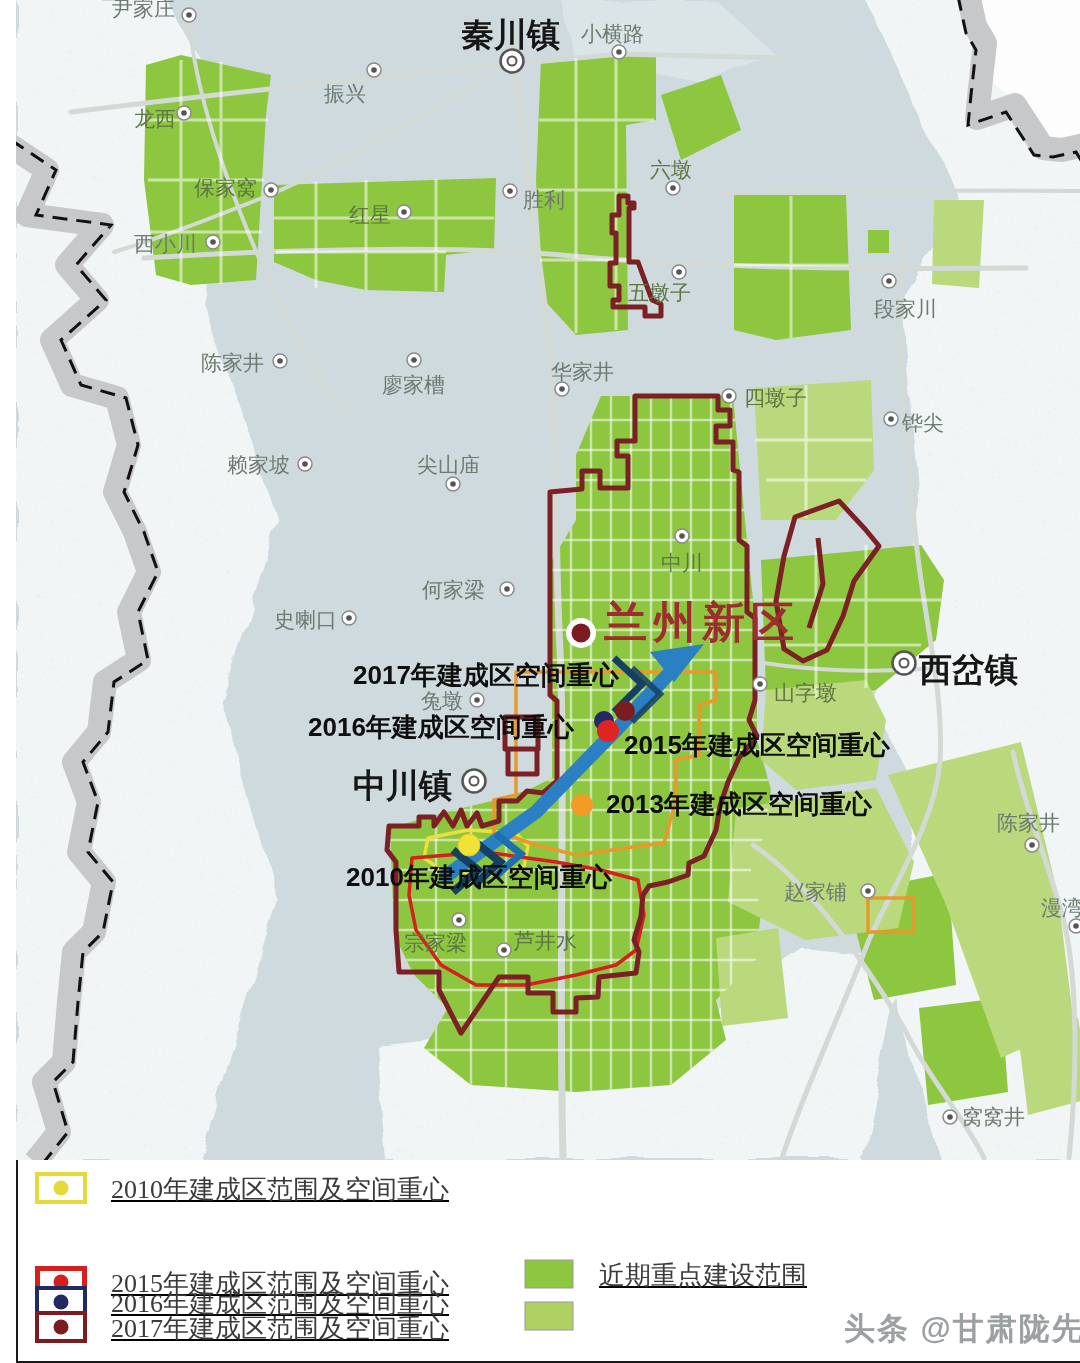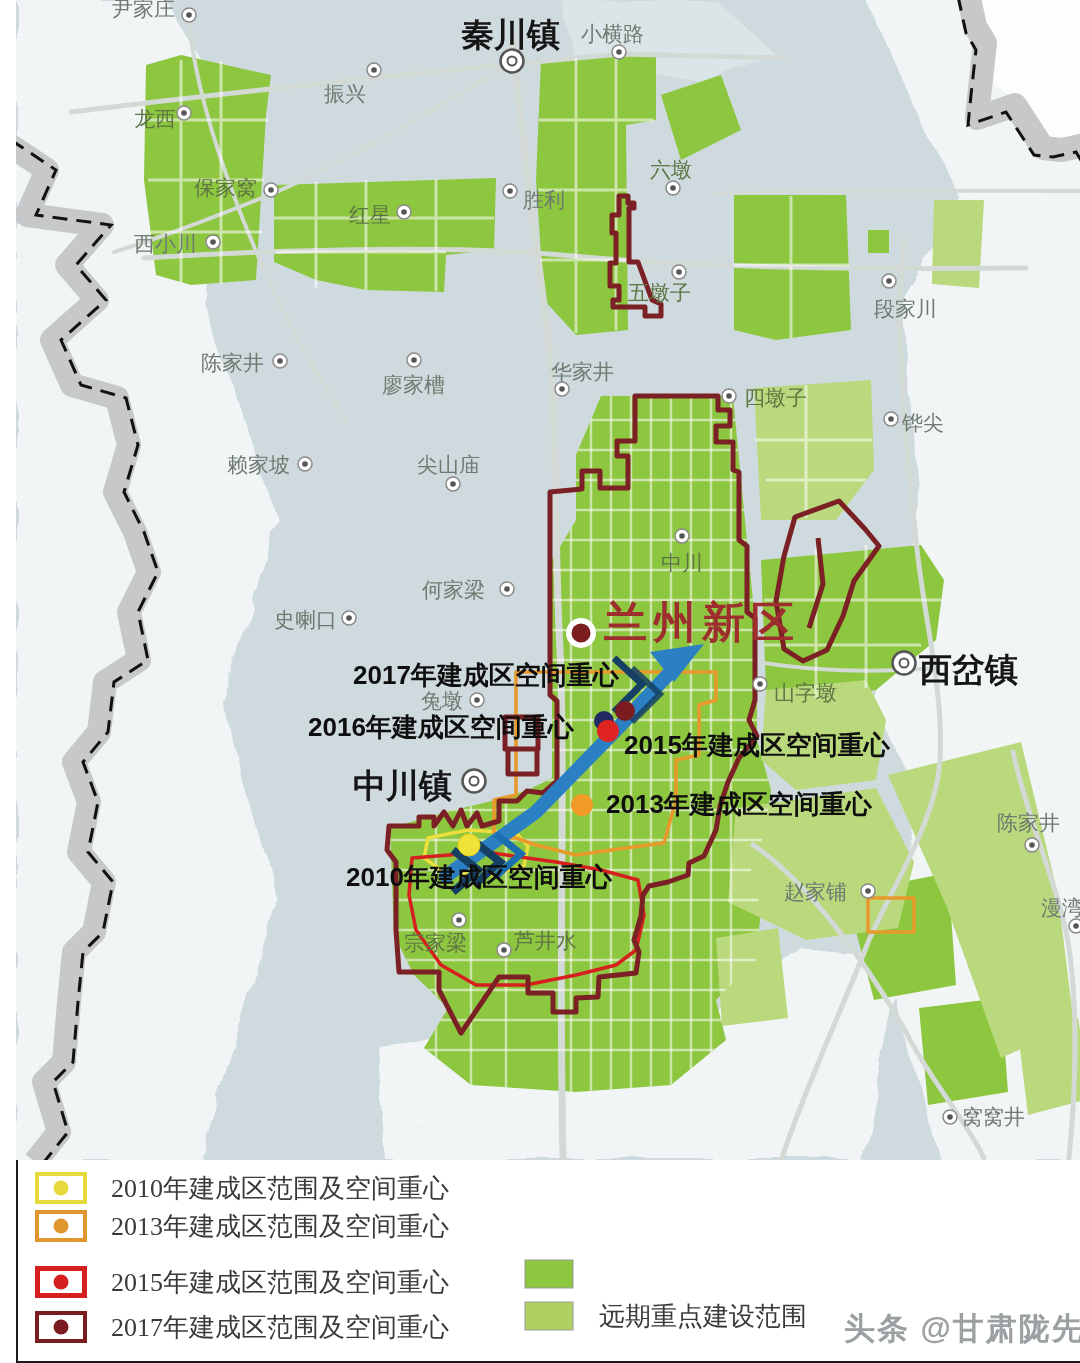--- a/index.html
+++ b/index.html
@@ -19,21 +19,21 @@
   .terrain{fill:var(--terrain);}
   .road{stroke:var(--road);fill:none;stroke-linecap:round;stroke-linejoin:round;}
   .grid{stroke:#ffffff;stroke-opacity:.55;fill:none;}
   .b17{stroke:var(--maroon);stroke-width:5;fill:none;stroke-linejoin:round;}
   .b15{stroke:var(--red15);stroke-width:3.5;fill:none;stroke-linejoin:round;}
   .b13{stroke:var(--orange13);stroke-width:3.5;fill:none;stroke-linejoin:round;}
   .b10{stroke:var(--yellow10);stroke-width:3.5;fill:none;stroke-linejoin:round;}
   
   .legend{position:absolute;left:0;top:1160px;width:1076px;height:201px;background:#fff;
           border-left:2px solid #1b1b1b;border-right:2px solid #1b1b1b;border-bottom:2px solid #1b1b1b;}
-  .lg-row{position:absolute;height:32px;display:flex;align-items:center;}
+  .lg-row{position:absolute;height:32px;display:flex;text-decoration:underline;}
   .lg-label{font-family:"Liberation Serif",serif;font-size:26px;color:#3a3a3a;margin-left:24px;white-space:nowrap;}
   .wm{position:absolute;left:826px;top:148px;font-family:"Liberation Sans",sans-serif;font-weight:bold;
       font-size:31px;color:#9ba0a2;letter-spacing:2px;white-space:nowrap;}
 </style>
 </head>
 <body>
 
 <div class="page">
 
 <svg class="map-svg" width="1080" height="1160" viewBox="0 0 1080 1160" xmlns="http://www.w3.org/2000/svg">
@@ -348,50 +348,50 @@
 </svg>
 
 <div class="legend">
   <div class="lg-row" style="left:17px;top:12px">
     <svg width="52" height="32">
       <rect x="2" y="2" width="48" height="28" fill="#fff" stroke-width="4" stroke="#e6d93c"></rect>
       <circle cx="26" cy="16" r="7.5" fill="#e6d93c"></circle>
     </svg>
     <span class="lg-label">2010年建成区范围及空间重心</span>
   </div>
-  <div class="lg-row" style="left:17px;top:50px">
-    <svg width="52" height="32">
-      <rect x="2" y="2" width="48" height="28" fill="#fff" stroke-width="4" stroke="#e0962e"></rect>
-      <circle cx="26" cy="16" r="7.5" fill="#e0962e"></circle>
-    </svg>
-    <span class="lg-label">2013年建成区范围及空间重心</span>
-  </div>
   <div class="lg-row" style="left:17px;top:106px">
     <svg width="52" height="32">
       <rect x="2" y="2" width="48" height="28" fill="#fff" stroke-width="6" stroke="#d61f1f"></rect>
       <circle cx="26" cy="16" r="7.5" fill="#d61f1f"></circle>
     </svg>
     <span class="lg-label">2015年建成区范围及空间重心</span>
   </div>
+  <div class="lg-row" style="left:17px;top:126px">
+    <svg width="52" height="32">
+      <rect x="2" y="2" width="48" height="28" fill="#fff" stroke-width="4" stroke="#232a63"></rect>
+      <circle cx="26" cy="16" r="7.5" fill="#232a63"></circle>
+    </svg>
+    <span class="lg-label">2016年建成区范围及空间重心</span>
+  </div>
   <div class="lg-row" style="left:17px;top:151px">
     <svg width="52" height="32">
       <rect x="2" y="2" width="48" height="28" fill="#fff" stroke-width="4" stroke="#7b1d20"></rect>
       <circle cx="26" cy="16" r="7.5" fill="#7b1d20"></circle>
     </svg>
     <span class="lg-label">2017年建成区范围及空间重心</span>
   </div>
 
   <div class="lg-row" style="left:505px;top:98px">
     <svg width="52" height="32">
       <rect x="2" y="2" width="48" height="28" stroke="#999" stroke-width="1" fill="#8dc63f"></rect>
     </svg>
+    <span class="lg-label">近期重点建设范围</span>
   </div>
   <div class="lg-row" style="left:505px;top:140px">
     <svg width="52" height="32">
       <rect x="2" y="2" width="48" height="28" stroke="#999" stroke-width="1" fill="#afd163"></rect>
     </svg>
-    <span class="lg-label">远期重点建设范围</span>
   </div>
 
   <div class="wm">头条 @甘肃陇先生</div>
 </div>
 
 </div>
 
 </body></html>

